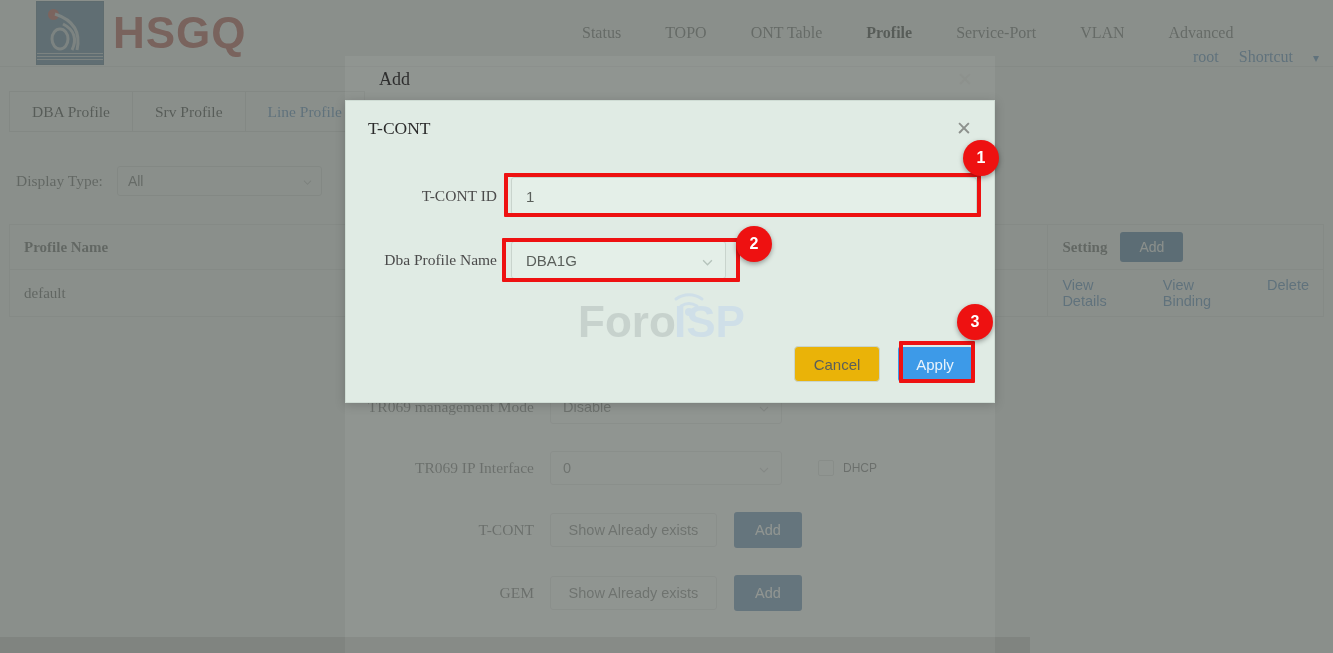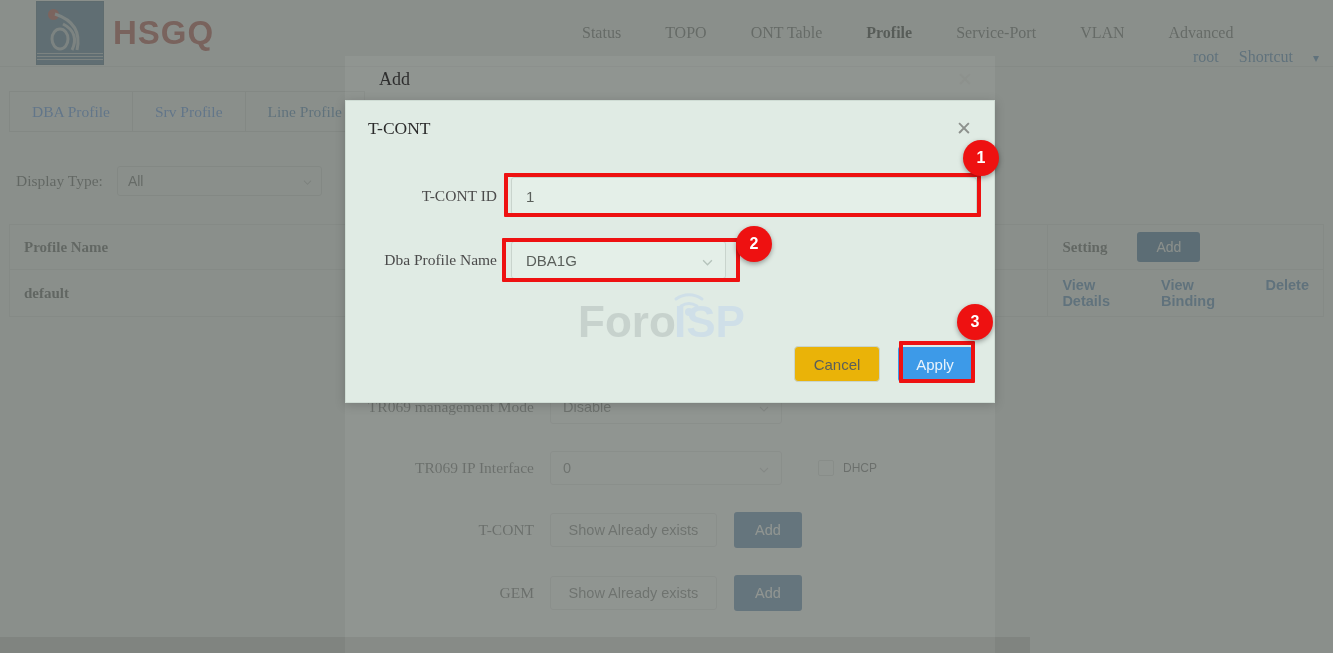--- a/index.html
+++ b/index.html
@@ -62,21 +62,21 @@
   .logo-mark .stripes {
     position: absolute;
     left: 0; right: 0; bottom: 3px;
     height: 8px;
     background: repeating-linear-gradient(to bottom,
        #b9c3cc 0 1px, #2f5b85 1px 3px);
   }
   .brand-text {
     font-family: "Liberation Sans", sans-serif;
     font-weight: bold;
-    font-size: 33px;
+    font-size: 44px;
     letter-spacing: 1px;
     color: #a8231b;
   }
 
   .nav {
     position: absolute;
     left: 560px; top: 0;
     height: 66px;
     display: flex;
     align-items: center;
@@ -115,21 +115,21 @@
     display: flex;
   }
   .tab {
     height: 39px;
     line-height: 39px;
     padding: 0 22px;
     border: 1px solid #dcdcdc;
     border-left: none;
     background: #fff;
     font-size: 15.5px;
-    color: #3b82f6;
+    color: #000000;
     white-space: nowrap;
     cursor: pointer;
   }
   .tab:first-child { border-left: 1px solid #dcdcdc; }
   .tab.active { color: #2f6fb5; }
 
   .filterbar {
     position: absolute;
     left: 16px; top: 166px;
     display: flex;
@@ -167,32 +167,32 @@
     border: 1px solid #e4e4e4;
     border-bottom: none;
     box-sizing: border-box;
   }
   .tbl .row {
     display: flex;
     border-bottom: 1px solid #e4e4e4;
     align-items: center;
     height: 44px;
   }
-  .tbl .row.body { height: 46px; font-weight: bold; }
+  .tbl .row.body { height: 46px; }
   .tbl .cell {
     padding: 0 14px;
     box-sizing: border-box;
     font-size: 15px;
   }
   .tbl .row.head .cell {
     font-weight: bold;
     color: #3b3b3b;
   }
   .c-name  { width: 1040px; border-right: 1px solid #e4e4e4; height: 100%; display: flex; align-items: center; }
-  .c-set   { width: 275px; height: 100%; display: flex; align-items: center; gap: 30px; }
+  .c-set   { width: 275px; height: 100%; display: flex; align-items: center; gap: 13px; }
   .btn-blue {
     background: #1d5591;
     color: #fff;
     border: none;
     border-radius: 3px;
     padding: 7px 19px;
     font-family: "Liberation Sans", sans-serif;
     font-size: 14px;
     cursor: pointer;
   }

